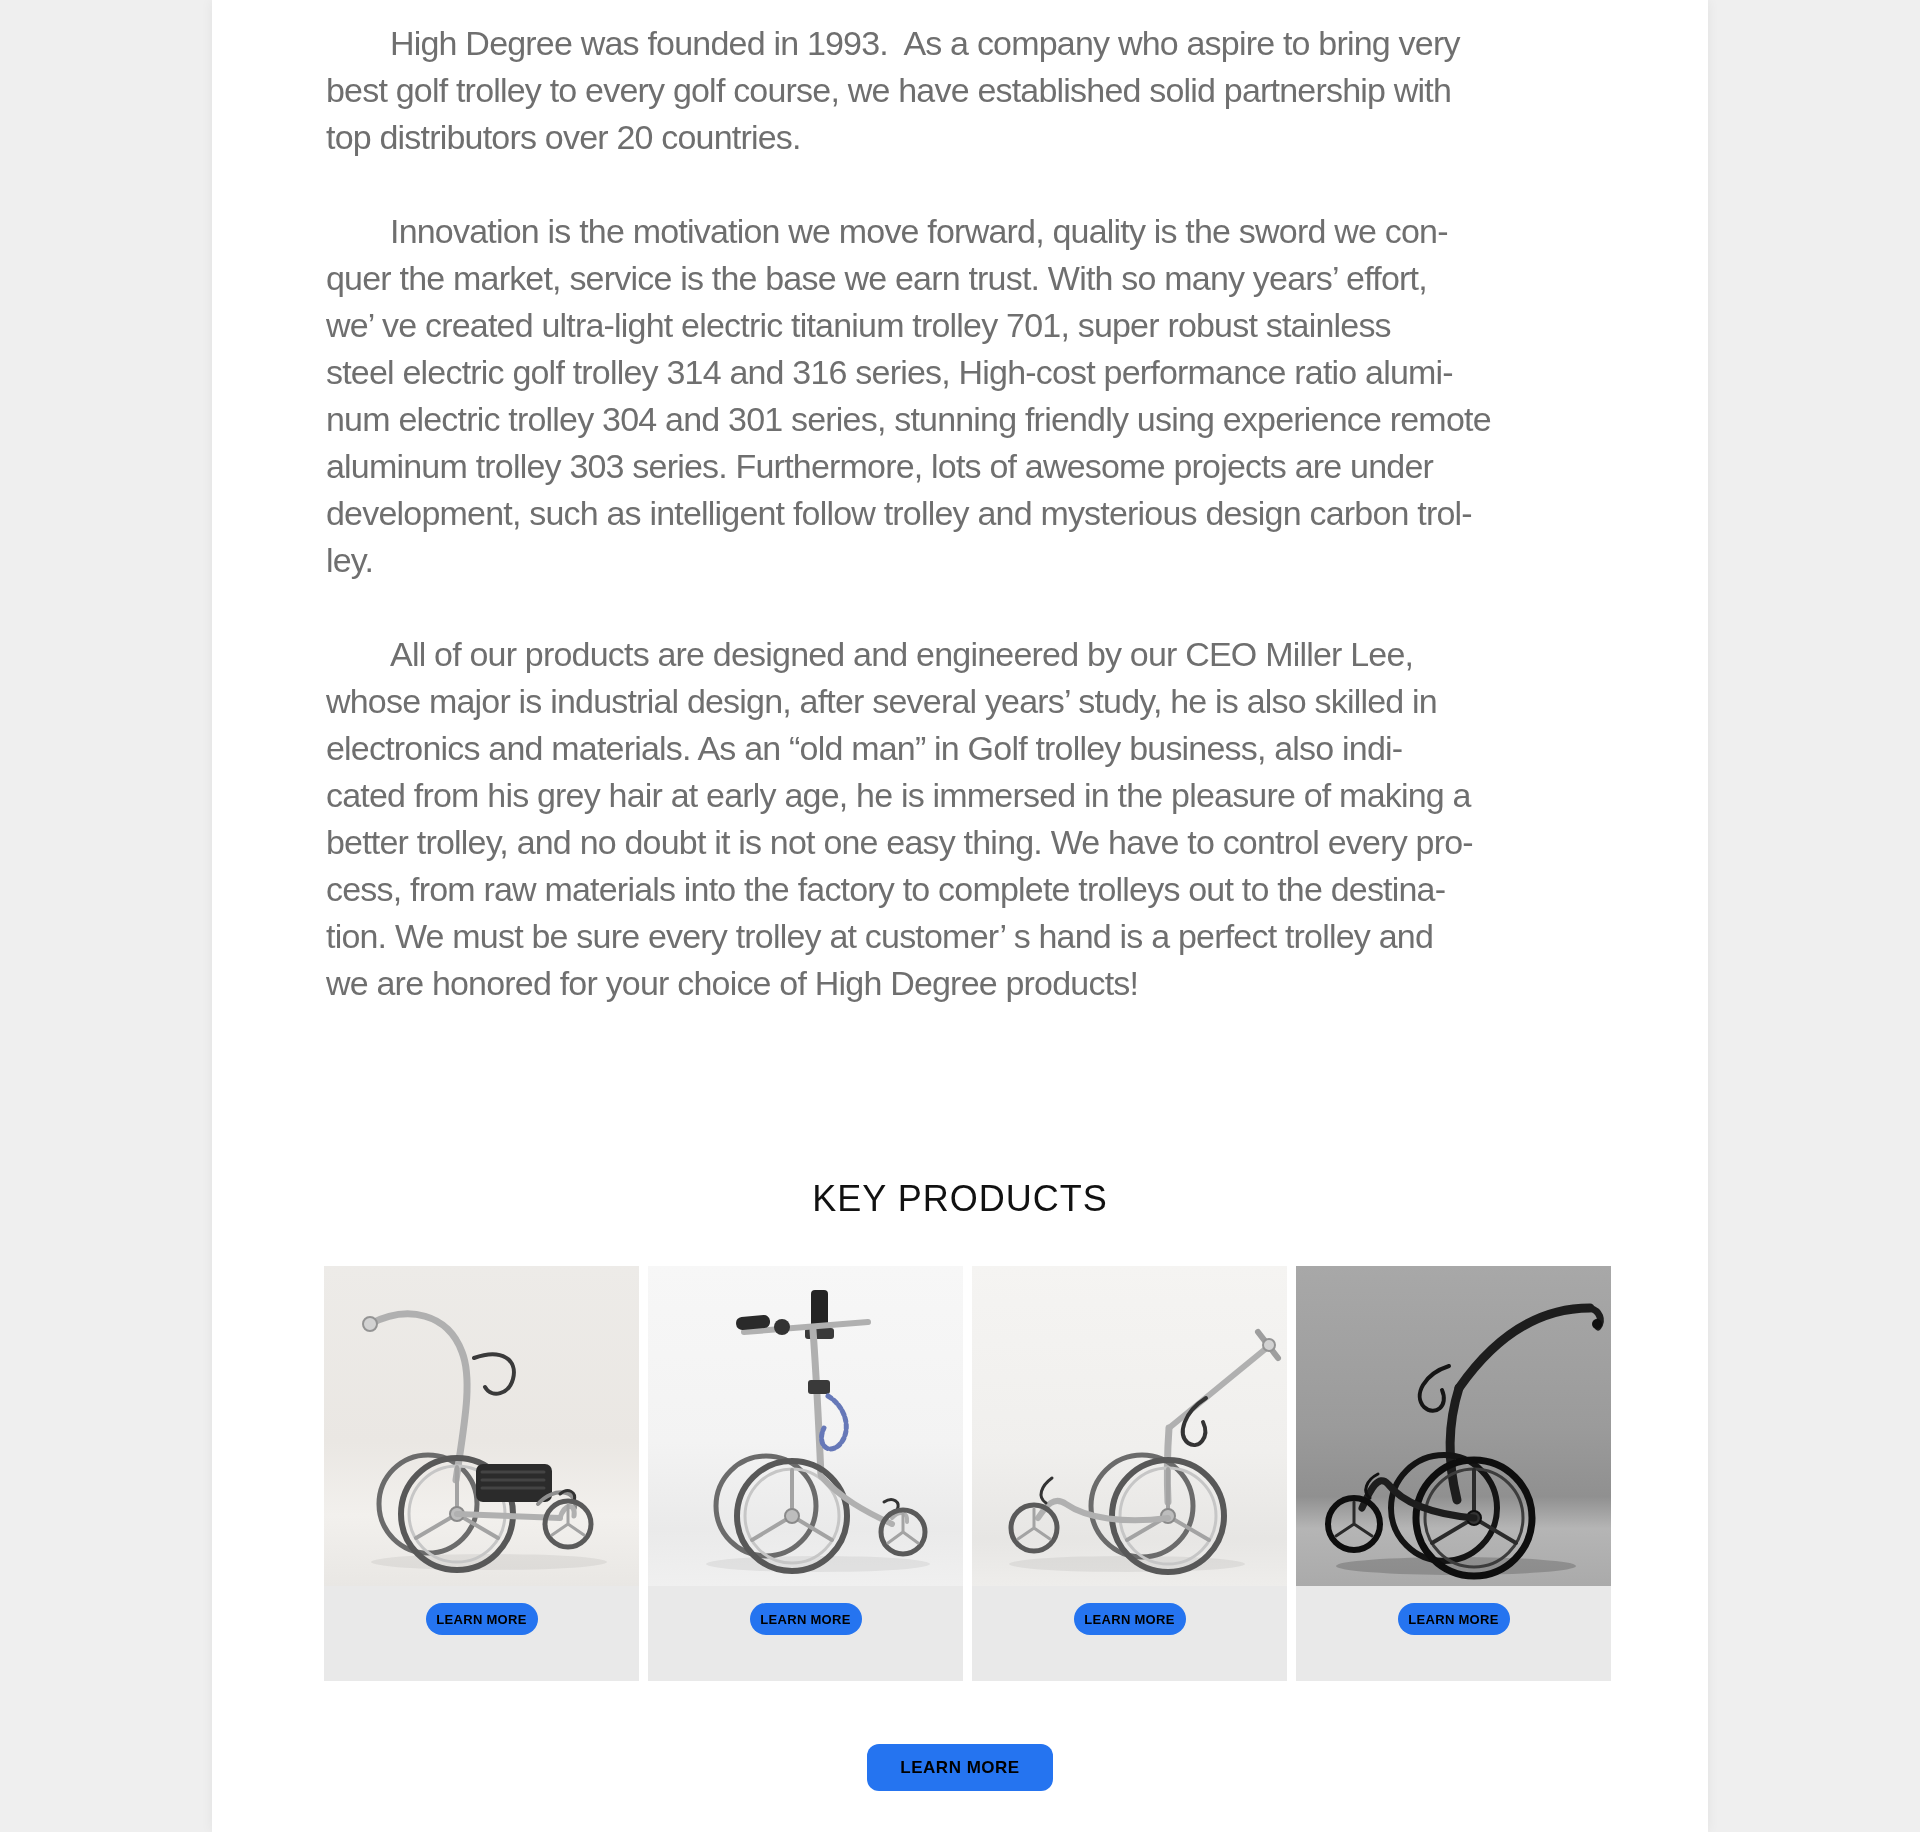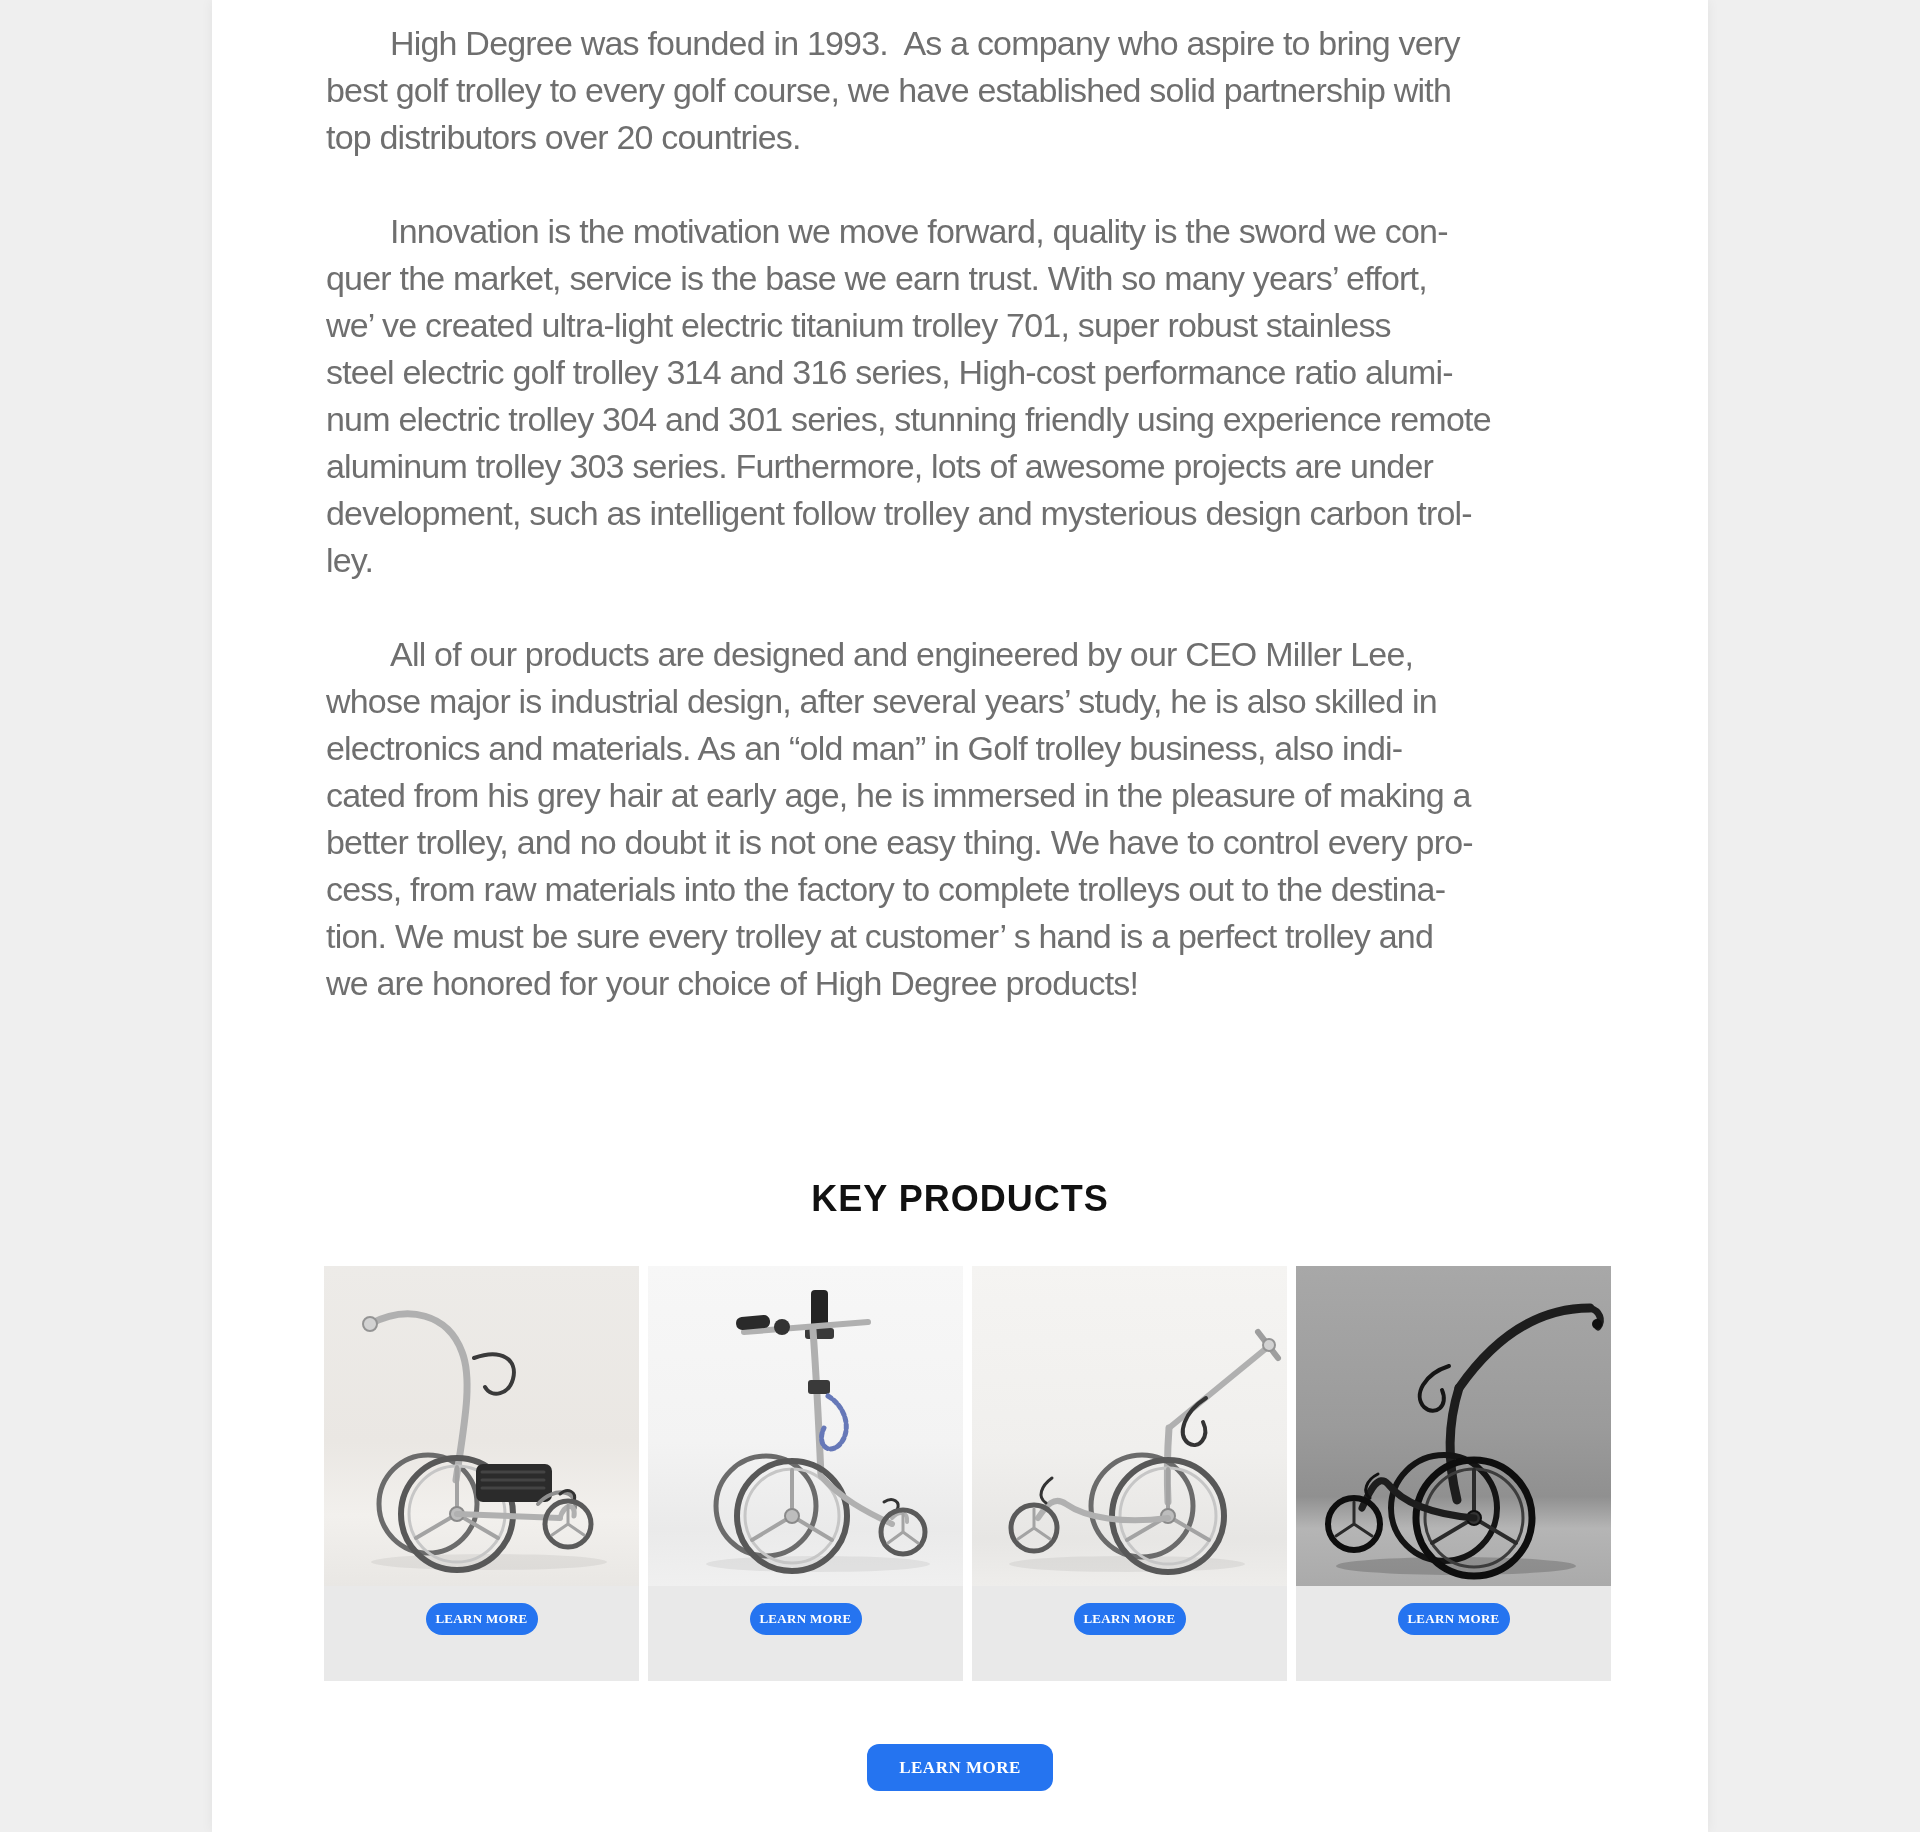--- a/index.html
+++ b/index.html
@@ -32,21 +32,21 @@
     color: #6f6f6f;
     white-space: pre-wrap;
     text-indent: 64px;
   }
   .para:last-child { margin-bottom: 8px; }
   .key-title {
     margin: 170px 0 0 0;
     text-align: center;
     font-size: 36px;
     line-height: 44px;
-    font-weight: bold;
+    font-weight: normal;
     color: #111111;
     letter-spacing: 1px;
   }
   .cards {
     display: flex;
     gap: 9px;
     width: 1287px;
     margin: 45px 0 0 112px;
   }
   .card {
@@ -64,23 +64,23 @@
     height: 95px;
     background: #e9e9e9;
     display: flex;
     justify-content: center;
     align-items: flex-start;
     padding-top: 17px;
   }
   .btn {
     display: inline-block;
     background: #2574f0;
-    color: #ffffff;
+    color: #000000;
     border: none;
-    font-family: Liberation Serif, serif;
+    font-family: Liberation Sans, sans-serif;
     font-weight: bold;
     cursor: pointer;
   }
   .btn-sm {
     width: 112px;
     height: 32px;
     border-radius: 16px;
     font-size: 13px;
     letter-spacing: 0.3px;
   }

